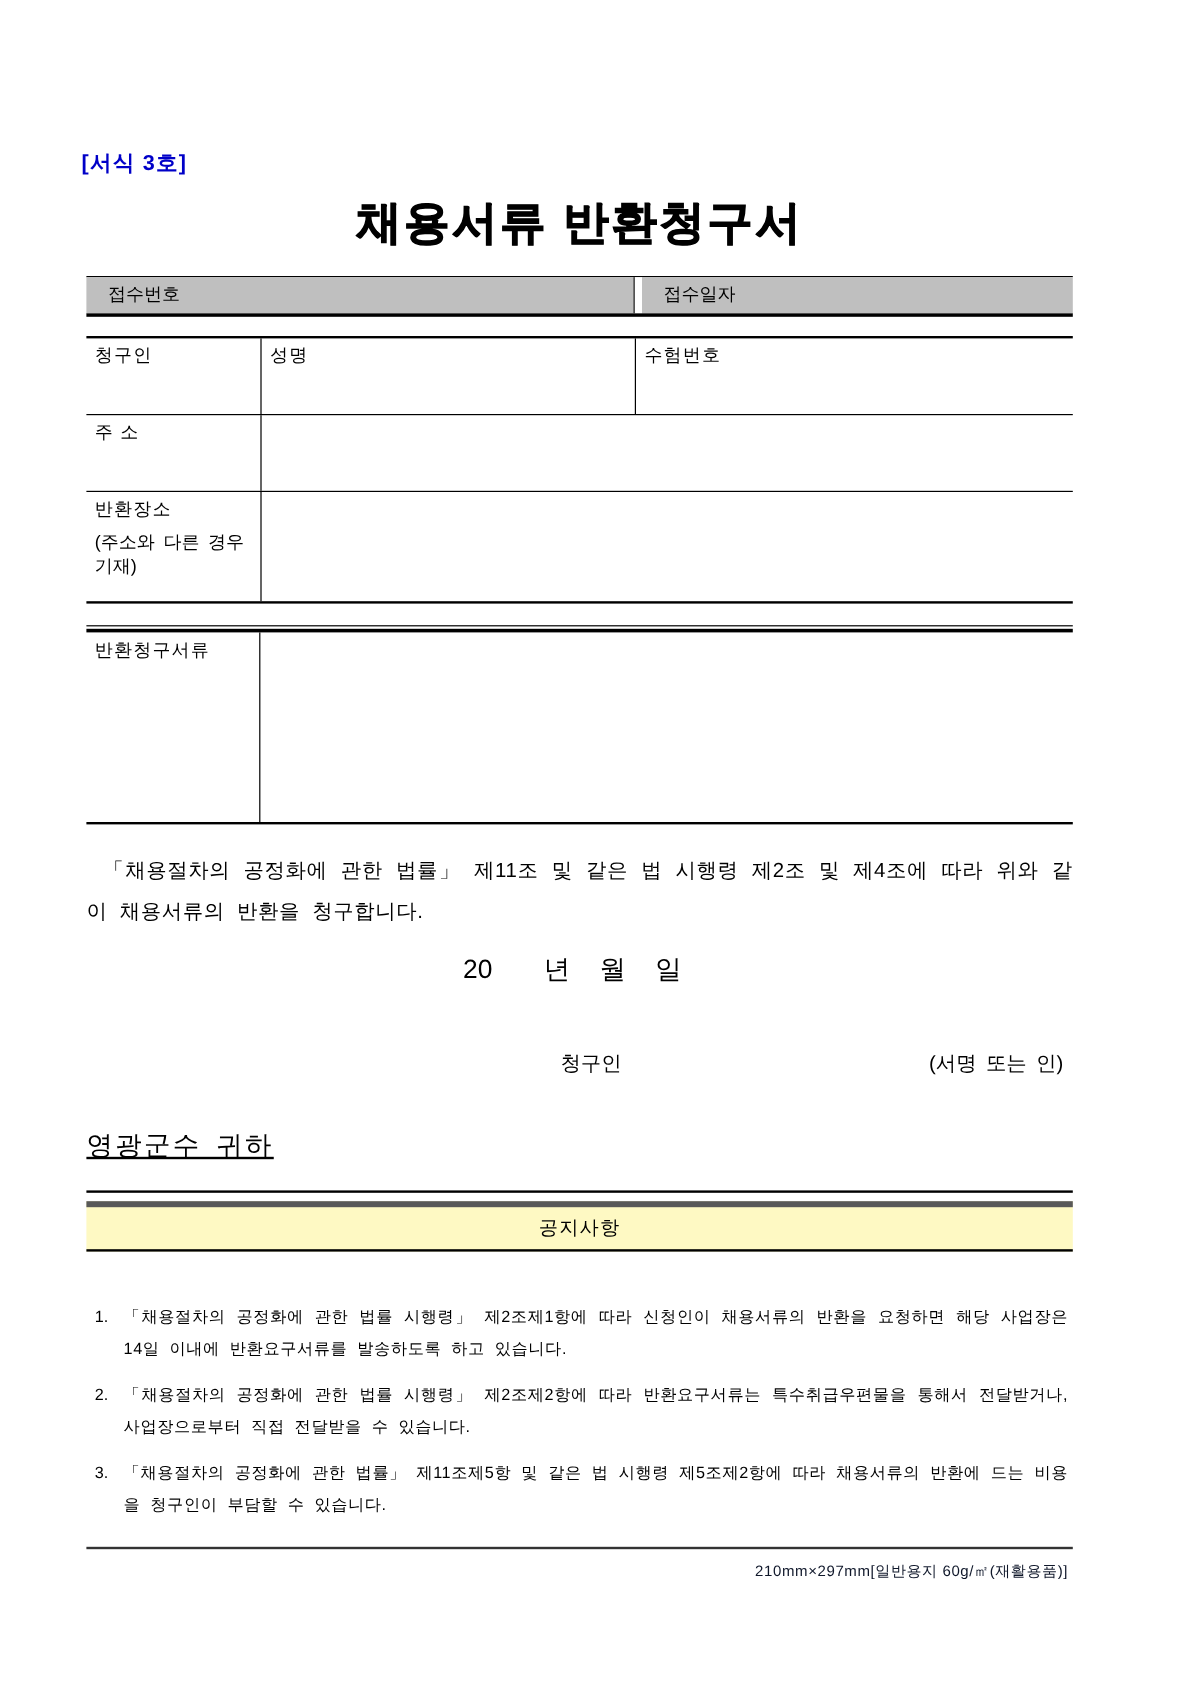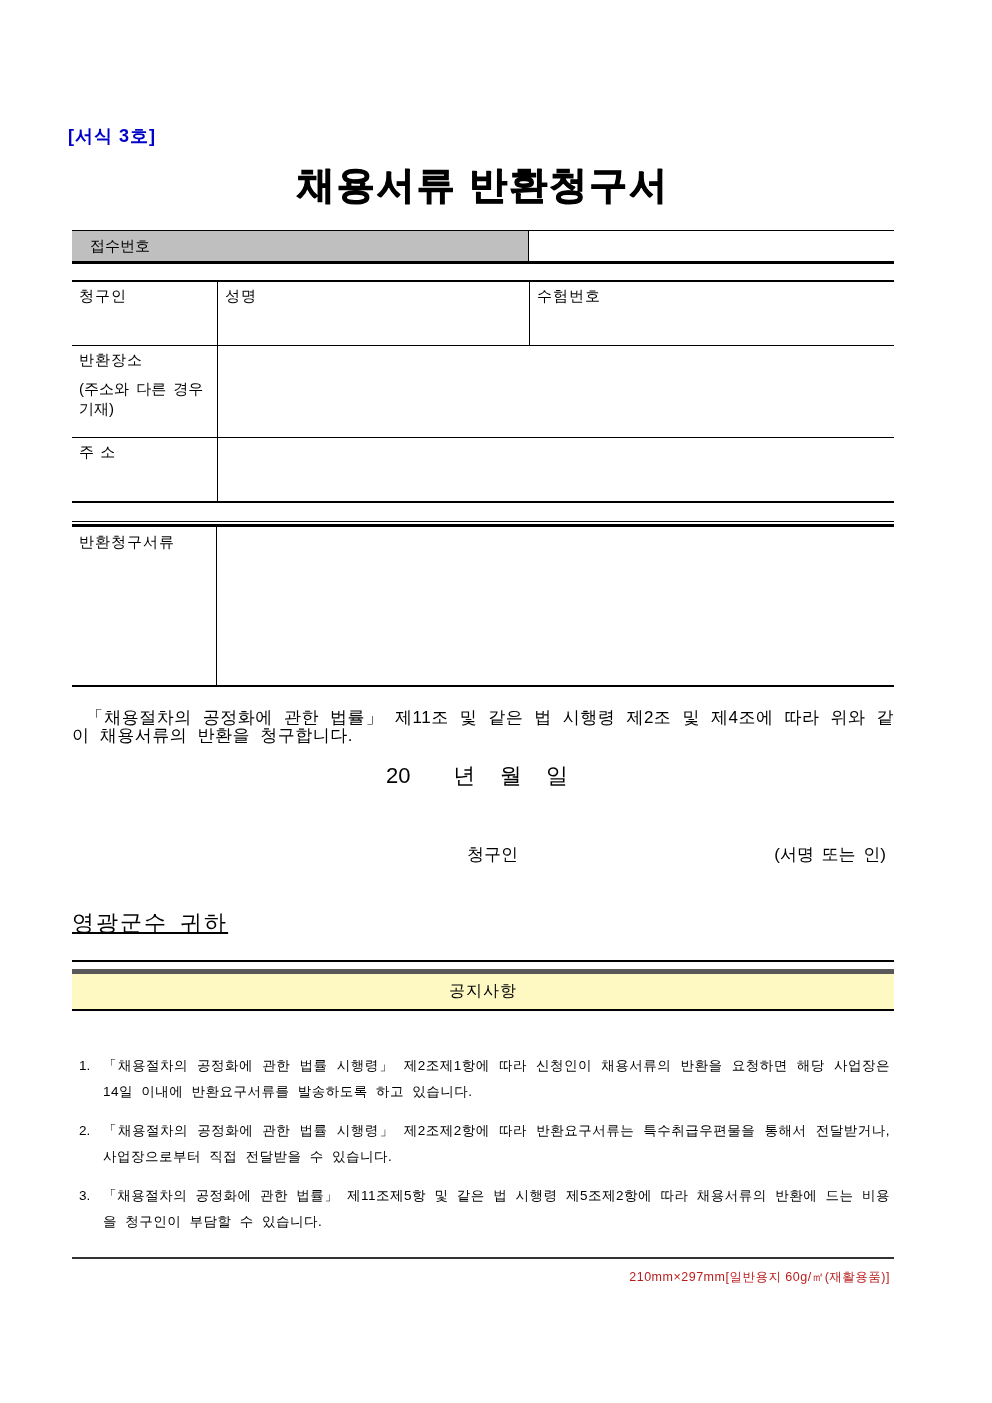--- a/index.html
+++ b/index.html
@@ -68,21 +68,21 @@
     border-top:3px solid #000;
     border-bottom:2px solid #000;
     display:flex; height:163px;gap:20px;
   }
   .doc-table .col-label { border-right:1px solid #000; padding:6px 7px; font-size:15px; }
   .doc-table .col-fill { flex:1; }
 
   
   .statement {
     margin-top:22px;
-    font-size:17px; line-height:18px;
+    font-size:17px; line-height:34px;
     text-align:justify; word-spacing:5px; letter-spacing:0.5px;
     text-indent:14px;
   }
   .date-line {
     margin-top:16px; text-align:center; padding-right:12px;
     font-size:22px; white-space:pre;
   }
   .sign-row {
     margin-top:52px; display:flex; font-size:17px; word-spacing:3px;
   }
@@ -108,55 +108,56 @@
   .note-num { width:24px; flex:none; font-size:13.5px; line-height:26px; }
   .note-text {
     flex:1; font-size:13.5px; line-height:26px;
     text-align:justify; word-spacing:4px; letter-spacing:0.5px;
   }
 
   
   .footer-rule { margin-top:22px; border-top:2px solid #333; }
   .footer-text {
     margin-top:10px; text-align:right; padding-right:4px;
-    font-size:12.5px; color:#b91c1c; letter-spacing:0.5px;
+    font-size:12.5px; color:#0f172a; letter-spacing:0.5px;
   }
 </style>
 </head>
 <body>
 
 <div class="page">
   <div class="content">
 
     <div class="form-code">[서식 3호]</div>
 
     <div class="doc-title">채용서류 반환청구서</div>
 
     <div class="receipt-row">
       <div class="receipt-cell left">접수번호</div>
       <div class="receipt-cell gap"></div>
+      <div class="receipt-cell right">접수일자</div>
     </div>
 
     <div class="main-table">
       <div class="trow r1">
         <div class="cell col-label">청구인</div>
         <div class="cell col-name">성명</div>
         <div class="cell col-exam">수험번호</div>
+      </div>
+      <div class="trow r2">
+        <div class="cell col-label">주 소</div>
+        <div class="cell col-fill"></div>
       </div>
       <div class="trow r3">
         <div class="cell col-label">
           <span>반환장소</span>
           <span class="sub-note">(주소와 다른 경우 기재)</span>
         </div>
         <div class="cell col-fill"></div>
       </div>
-      <div class="trow r2">
-        <div class="cell col-label">주 소</div>
-        <div class="cell col-fill"></div>
-      </div>
     </div>
 
     <div class="hairline"></div>
     <div class="doc-table">
       <div class="cell col-label">반환청구서류</div>
       <div class="col-fill"></div>
     </div>
 
     <div class="statement">「채용절차의 공정화에 관한 법률」  제11조 및 같은 법 시행령 제2조 및 제4조에 따라 위와 같이 채용서류의 반환을 청구합니다.</div>
 

